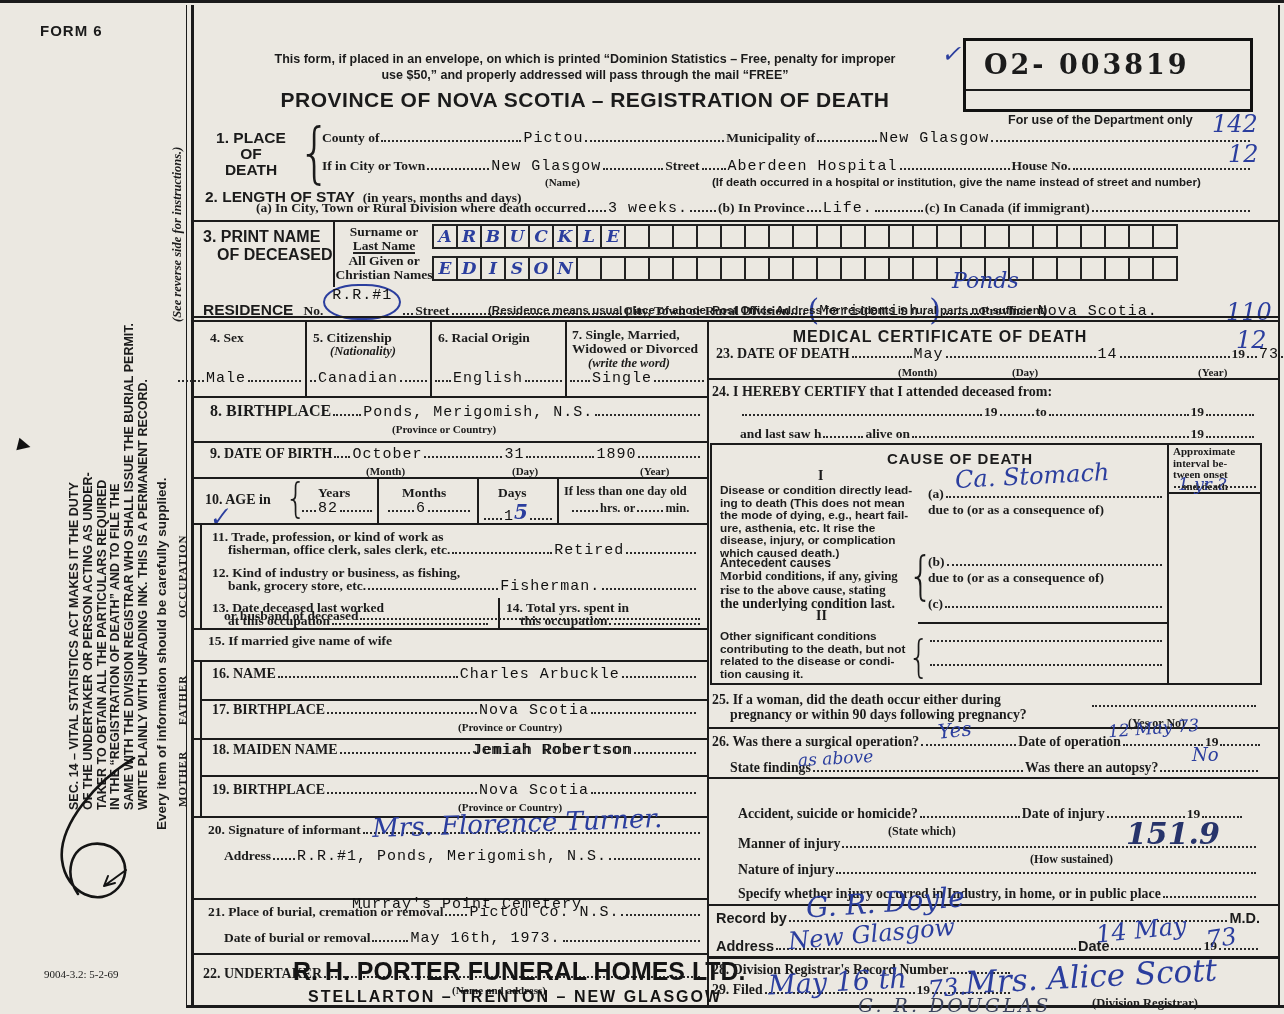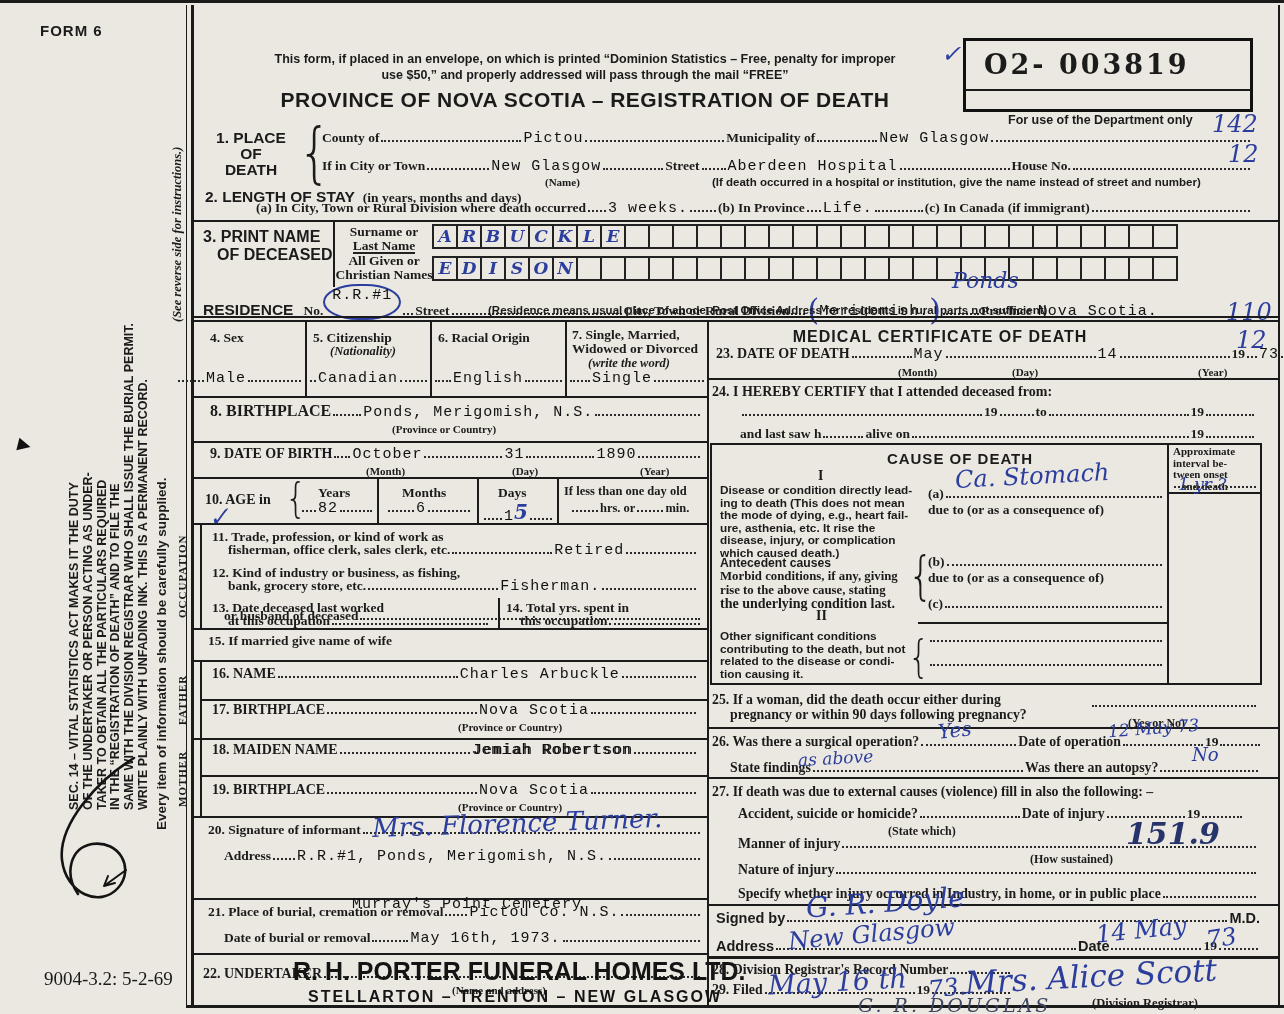--- a/index.html
+++ b/index.html
@@ -44,21 +44,21 @@
   <div class="abs rot gb" style="left:68px;top:810px;width:686px;font-size:12.5px;line-height:13.8px">
     <div>SEC. 14 – VITAL STATISTICS ACT MAKES IT THE DUTY</div>
     <div>OF THE UNDERTAKER OR PERSON ACTING AS UNDER-</div>
     <div>TAKER TO OBTAIN ALL THE PARTICULARS REQUIRED</div>
     <div>IN THE “REGISTRATION OF DEATH” AND TO FILE THE</div>
     <div>SAME WITH THE DIVISION REGISTRAR WHO SHALL ISSUE THE BURIAL PERMIT.</div>
     <div>WRITE PLAINLY WITH UNFADING INK. THIS IS A PERMANENT RECORD.</div>
   </div>
   <div class="abs rot gb" style="left:154px;top:830px;width:445px;font-size:13.5px">Every item of information should be carefully supplied.</div>
   <div class="abs rot ser it" style="left:170px;top:322px;width:170px;font-size:12.5px">(See reverse side for instructions.)</div>
-  <div class="abs ser" style="left:44px;top:968px;font-size:19px;font-weight:normal">9004-3.2: 5-2-69</div>
+  <div class="abs ser" style="left:44px;top:968px;font-size:11px;font-weight:normal">9004-3.2: 5-2-69</div>
 
   <svg class="abs" style="left:38px;top:752px" width="140" height="170" viewBox="0 0 140 170">
     <path d="M96,6 C60,28 20,72 24,108 C28,142 62,156 80,136 C97,117 82,88 54,92 C32,96 26,122 40,142" fill="none" stroke="#141414" stroke-width="2.6" stroke-linecap="round"></path>
     <path d="M88,118 L66,134 M66,134 l11,-3 M66,134 l4,-10" fill="none" stroke="#141414" stroke-width="2" stroke-linecap="round"></path>
   </svg>
   <div class="abs" style="left:18px;top:434px;font-size:17px;transform:rotate(14deg);color:#111">▶</div>
 
   <div class="abs gb" style="left:250px;top:52px;width:670px;text-align:center;font-size:12.5px">This form, if placed in an envelope, on which is printed “Dominion Statistics – Free, penalty for improper</div>
   <div class="abs gb" style="left:250px;top:68px;width:670px;text-align:center;font-size:12.5px">use $50,” and properly addressed will pass through the mail “FREE”</div>
   <div class="abs gb" style="left:235px;top:88px;width:700px;text-align:center;font-size:21px;letter-spacing:0.5px">PROVINCE OF NOVA SCOTIA – REGISTRATION OF DEATH</div>
@@ -546,21 +546,20 @@
   <div class="row" style="left:730px;top:760px;width:530px">
     <span class="ser" style="font-size:13.8px">State findings</span>
     <span class="dots" style="flex:0 0 210px"></span>
     <span class="ser" style="font-size:13.8px">Was there an autopsy?</span>
     <span class="dots" style="flex:1 0 50px"></span>
   </div>
   <div class="abs hw" style="left:798px;top:748px;font-size:17px;transform:rotate(-3deg)">as above</div>
   <div class="abs hw" style="left:1192px;top:744px;font-size:18px">No</div>
   <div class="hl" style="left:709px;top:777px;width:571px;height:2px"></div>
 
-  <div class="abs ser" style="left:712px;top:784px;font-size:13.8px">27. If death was due to external causes (violence) fill in also the following: –</div>
   <div class="row" style="left:738px;top:806px;width:520px">
     <span class="ser" style="font-size:13.8px">Accident, suicide or homicide?</span>
     <span class="dots" style="flex:0 0 100px"></span>
     <span class="ser" style="font-size:13.8px">Date of injury</span>
     <span class="dots" style="flex:0 0 78px"></span>
     <span class="ser">19</span>
     <span class="dots" style="flex:0 0 40px"></span>
   </div>
   <div class="abs ser-sm" style="left:888px;top:824px;font-size:12px">(State which)</div>
   <div class="row" style="left:738px;top:836px;width:520px">
@@ -573,21 +572,21 @@
     <span class="ser" style="font-size:13.8px">Nature of injury</span>
     <span class="dots"></span>
   </div>
   <div class="row" style="left:738px;top:886px;width:520px">
     <span class="ser" style="font-size:13.8px">Specify whether injury occurred in Industry, in home, or in public place</span>
     <span class="dots"></span>
   </div>
   <div class="hl" style="left:709px;top:904px;width:571px;height:2px"></div>
 
   <div class="row" style="left:716px;top:910px;width:544px">
-    <span class="gb" style="font-size:14.5px">Signed by</span>
+    <span class="gb" style="font-size:14.5px">Record by</span>
     <span class="dots"></span>
     <span class="gb" style="font-size:14.5px">M.D.</span>
   </div>
   <div class="abs hw" style="left:806px;top:886px;font-size:28px;transform:rotate(-4deg)">G. R. Doyle</div>
   <div class="row" style="left:716px;top:938px;width:544px">
     <span class="gb" style="font-size:14.5px">Address</span>
     <span class="dots" style="flex:0 0 300px"></span>
     <span class="gb" style="font-size:14.5px">Date</span>
     <span class="dots" style="flex:0 0 90px"></span>
     <span class="ser">19</span>

